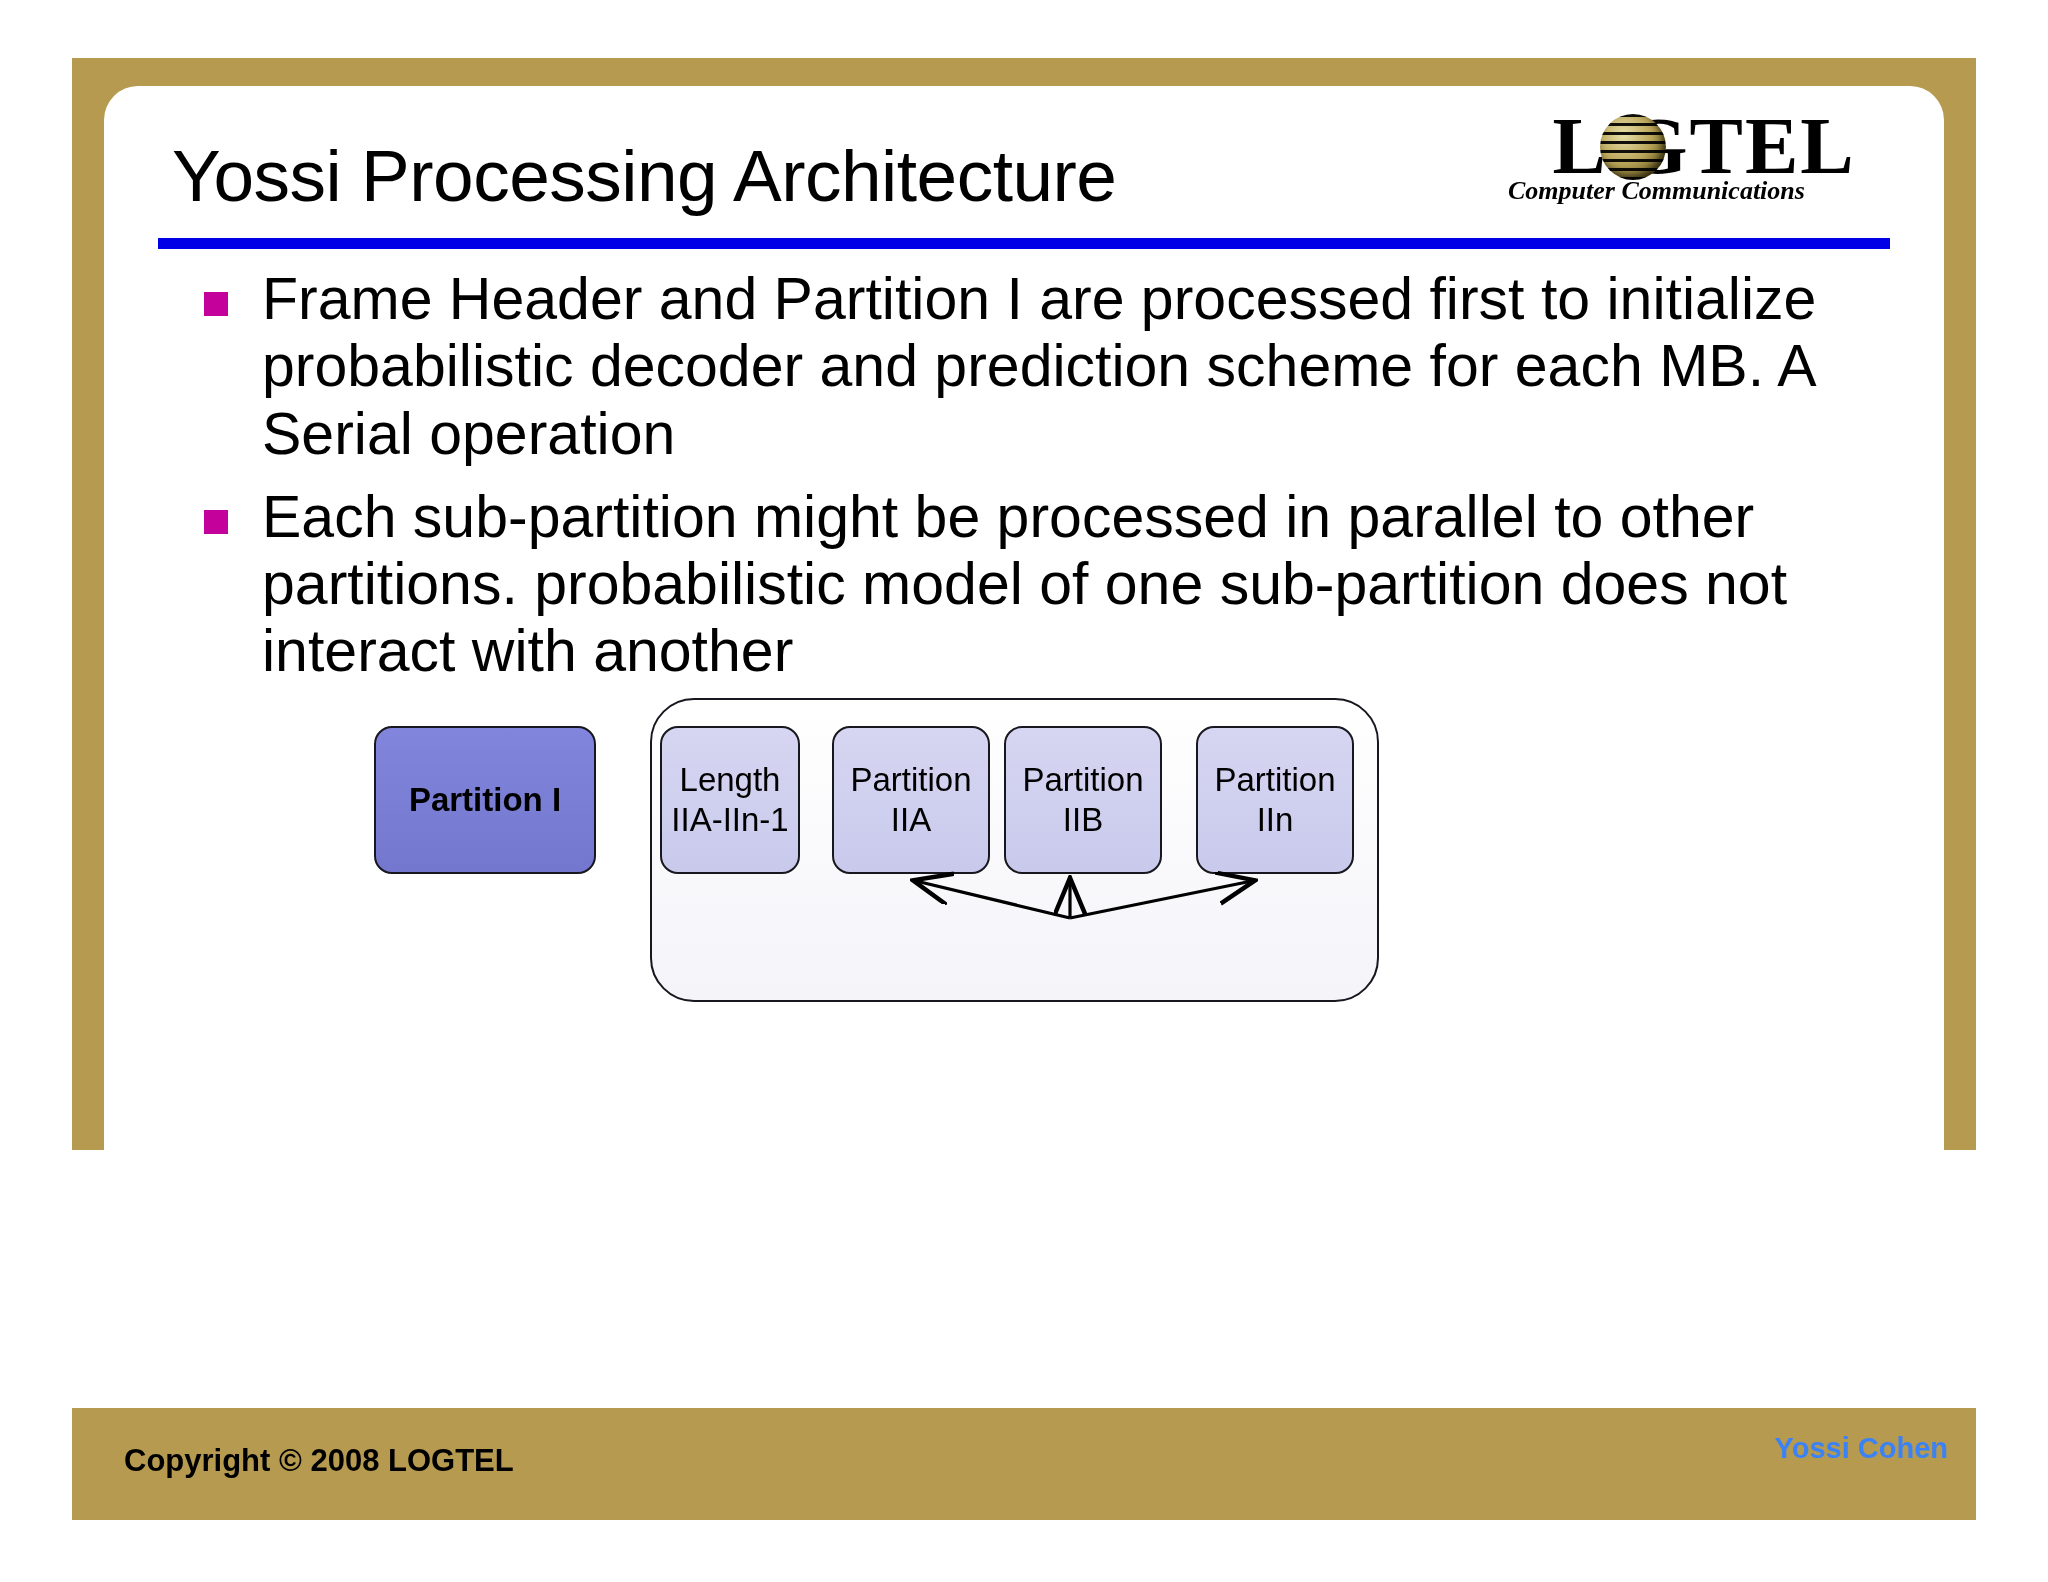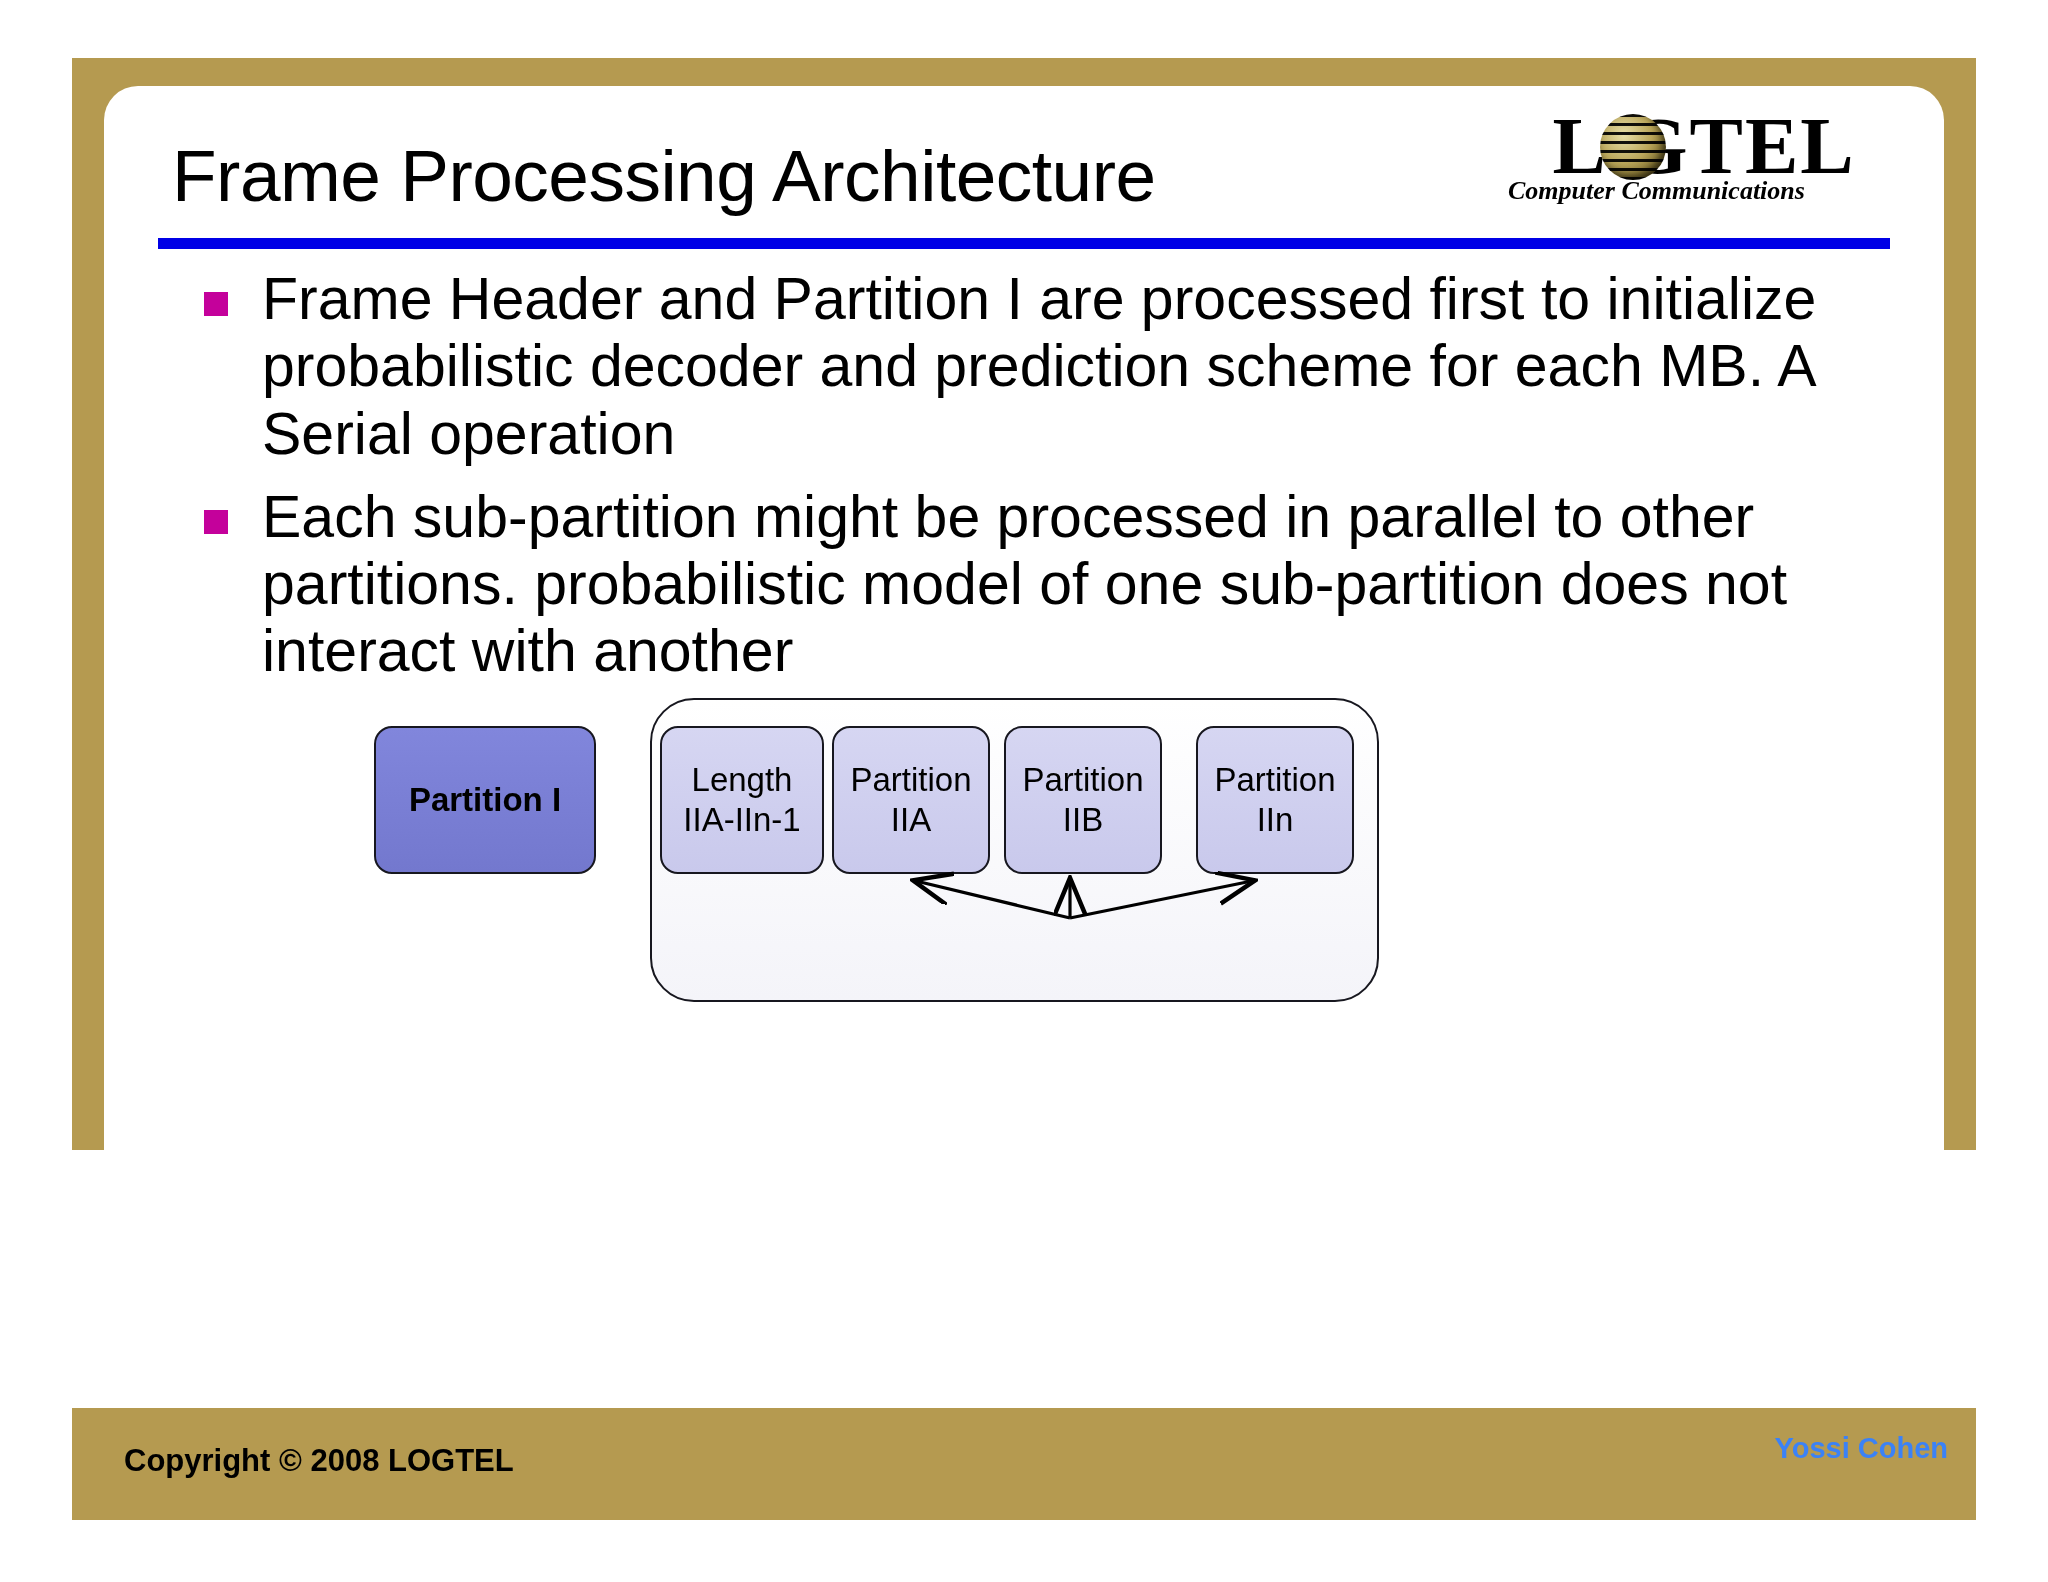--- a/index.html
+++ b/index.html
@@ -181,21 +181,21 @@
     background: linear-gradient(to bottom, #cdcdcd 0%, #bdbdbd 100%);
   }
   .node-blue {
     background: linear-gradient(to bottom, #8186dc 0%, #7378ce 100%);
   }
   .node-lav {
     background: linear-gradient(to bottom, #d6d6f2 0%, #c9c9ec 100%);
   }
   #node-frame-header { left: 58px;  width: 196px; }
   #node-partition-i  { left: 270px; width: 222px; font-weight: bold; }
-  #node-length       { left: 556px; width: 164px; }
+  #node-length       { left: 556px; width: 140px; }
   #node-part-iia     { left: 728px; width: 158px; }
   #node-part-iib     { left: 900px; width: 158px; }
   #node-part-iin     { left: 1092px; width: 158px; }
 
   #sub-label {
     position: absolute;
     left: 800px;
     top: 820px;
     width: 320px;
     text-align: center;
@@ -239,21 +239,21 @@
 <div id="footer-band"></div>
 
 <div id="slide-panel">
 
   <div id="logo">
     <div class="logo-word">L  GTEL</div>
     <div class="logo-globe"></div>
     <div class="logo-tag">Computer Communications</div>
   </div>
 
-  <div id="title">Frame Processing Architecture</div>
+  <div id="title">Yossi Processing Architecture</div>
   <div id="title-rule"></div>
 
   <div id="bullets">
     <div class="bullet">
       <span class="bullet-marker"></span>
       <span class="bullet-text">Frame Header and  Partition I are processed first to initialize probabilistic decoder and prediction scheme for each MB. A Serial operation</span>
     </div>
     <div class="bullet">
       <span class="bullet-marker"></span>
       <span class="bullet-text">Each sub-partition might be processed in parallel to other partitions. probabilistic model of one sub-partition does not interact with another</span>

